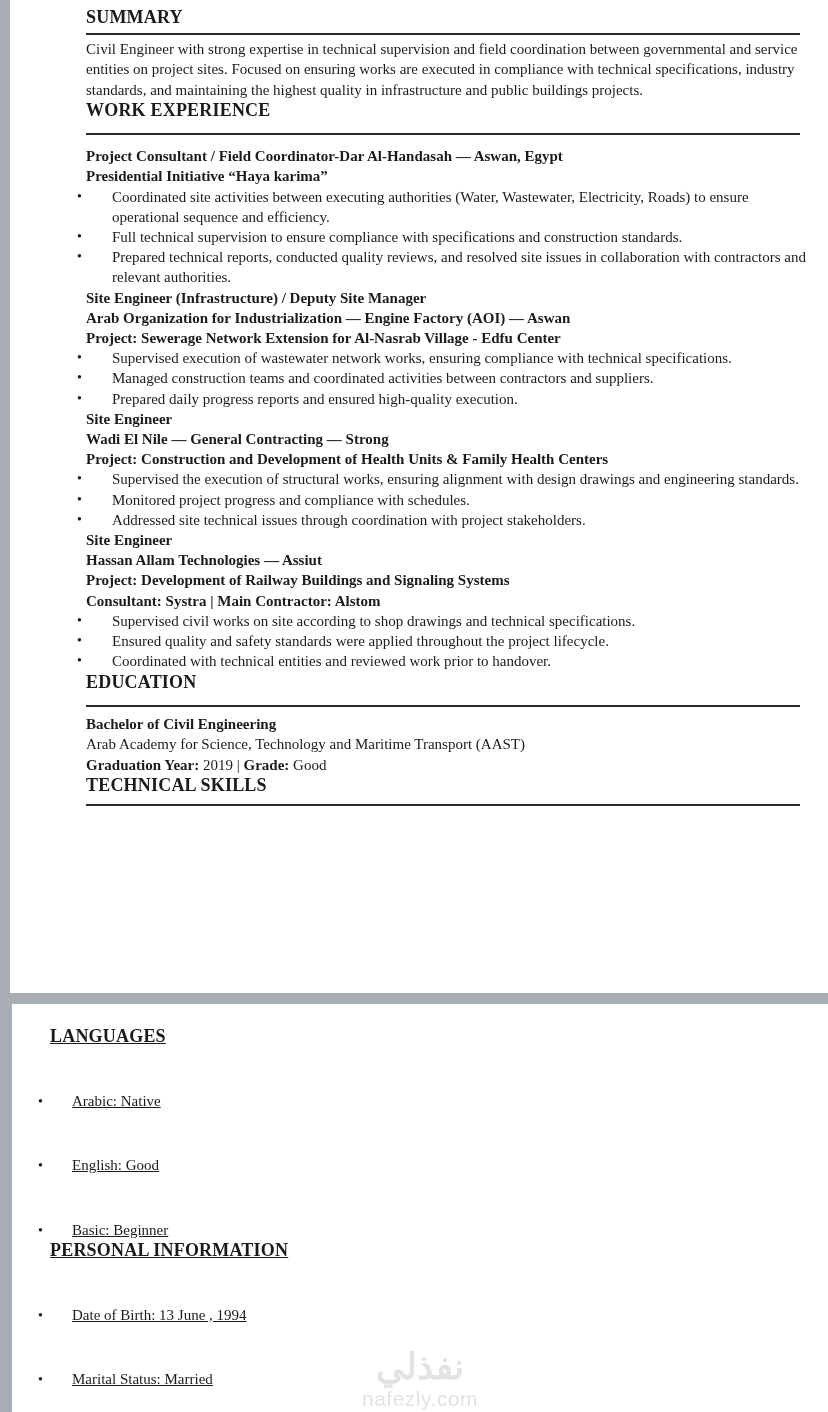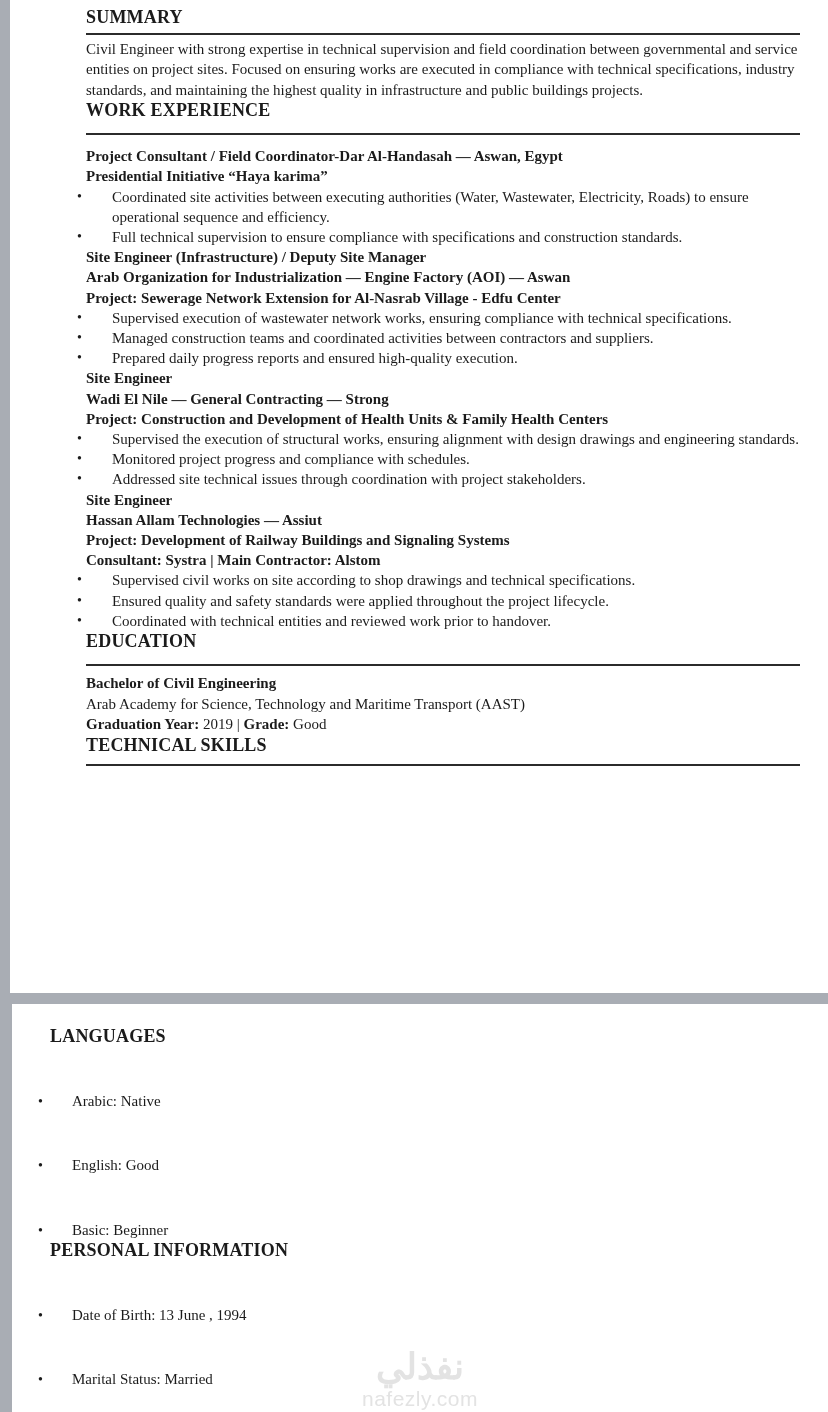--- a/index.html
+++ b/index.html
@@ -19,20 +19,21 @@
     margin-left: 10px;
     width: 818px; height: 993px;
     padding: 7px 18px 0 76px;
   }
   .page-2 {
     margin-left: 12px;
     margin-top: 11px;
     width: 816px; height: 408px;
     padding: 22px 18px 0 38px;
     position: relative;
+    text-decoration: underline;
   }
   h2.sec-heading {
     margin: 0;
     font-size: 18px;
     font-weight: 700;
     letter-spacing: 0.2px;
     line-height: 21px;
   }
   .rule {
     height: 2px;
@@ -127,20 +128,21 @@
       <div class="rule mt-work-rule"></div>
 
       <div class="jobs">
 
         <div>
           <p class="job-line">Project Consultant / Field Coordinator-Dar Al-Handasah — Aswan, Egypt</p>
           <p class="job-line">Presidential Initiative “Haya karima”</p>
           <ul class="blist">
             <li>Coordinated site activities between executing authorities (Water, Wastewater, Electricity, Roads) to ensure operational sequence and efficiency.</li>
             <li>Full technical supervision to ensure compliance with specifications and construction standards.</li>
+            <li>Prepared technical reports, conducted quality reviews, and resolved site issues in collaboration with contractors and relevant authorities.</li>
           </ul>
         </div>
 
         <div>
           <p class="job-line">Site Engineer (Infrastructure) / Deputy Site Manager</p>
           <p class="job-line">Arab Organization for Industrialization — Engine Factory (AOI) — Aswan</p>
           <p class="job-line">Project: Sewerage Network Extension for Al-Nasrab Village - Edfu Center</p>
           <ul class="blist">
             <li>Supervised execution of wastewater network works, ensuring compliance with technical specifications.</li>
             <li>Managed construction teams and coordinated activities between contractors and suppliers.</li>

